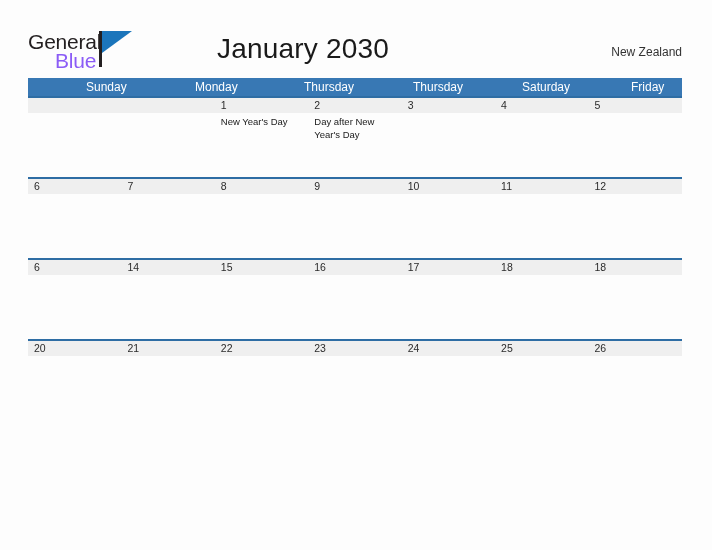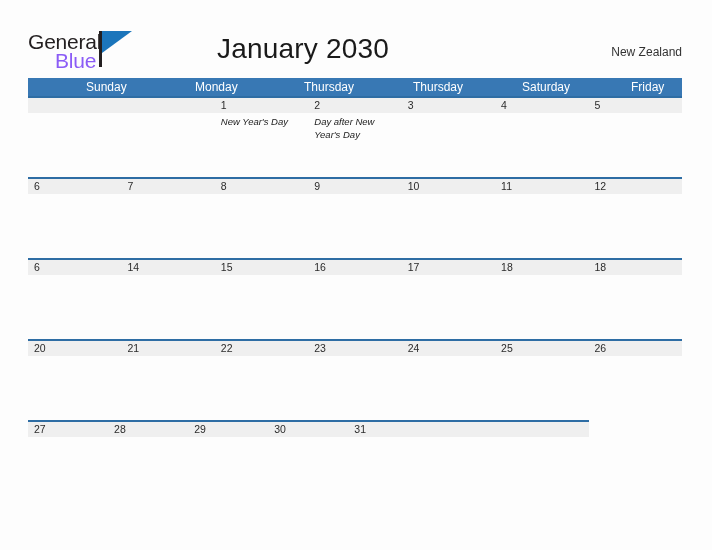--- a/index.html
+++ b/index.html
@@ -146,21 +146,20 @@
   .cell-body {
     width: 93.43px;
     box-sizing: border-box;
     padding: 3px 7px 0 6px;
     font-size: 9.5px;
     line-height: 12.5px;
     color: #1a1a1a;
   }
   .cell-body .ev {
     display: block;
-    font-style: italic;
   }
 </style>
 </head>
 <body>
 
 <div class="topbar">
 
   <div class="logo">
     <span class="logo-general">General</span>
     <span class="logo-pole"></span>
@@ -261,29 +260,20 @@
           <div class="cell-body"></div>
           <div class="cell-body"></div>
           <div class="cell-body"></div>
           <div class="cell-body"></div>
           <div class="cell-body"></div>
           <div class="cell-body"></div>
           <div class="cell-body"></div>
         </div>
       </div>
       <div class="week">
-        <div class="daterow short">
-          <div class="cell-num">27</div>
-          <div class="cell-num">28</div>
-          <div class="cell-num">29</div>
-          <div class="cell-num">30</div>
-          <div class="cell-num">31</div>
-          <div class="cell-num"></div>
-          <div class="cell-num"></div>
-        </div>
         <div class="bodyrow">
           <div class="cell-body"></div>
           <div class="cell-body"></div>
           <div class="cell-body"></div>
           <div class="cell-body"></div>
           <div class="cell-body"></div>
           <div class="cell-body"></div>
           <div class="cell-body"></div>
         </div>
       </div>

